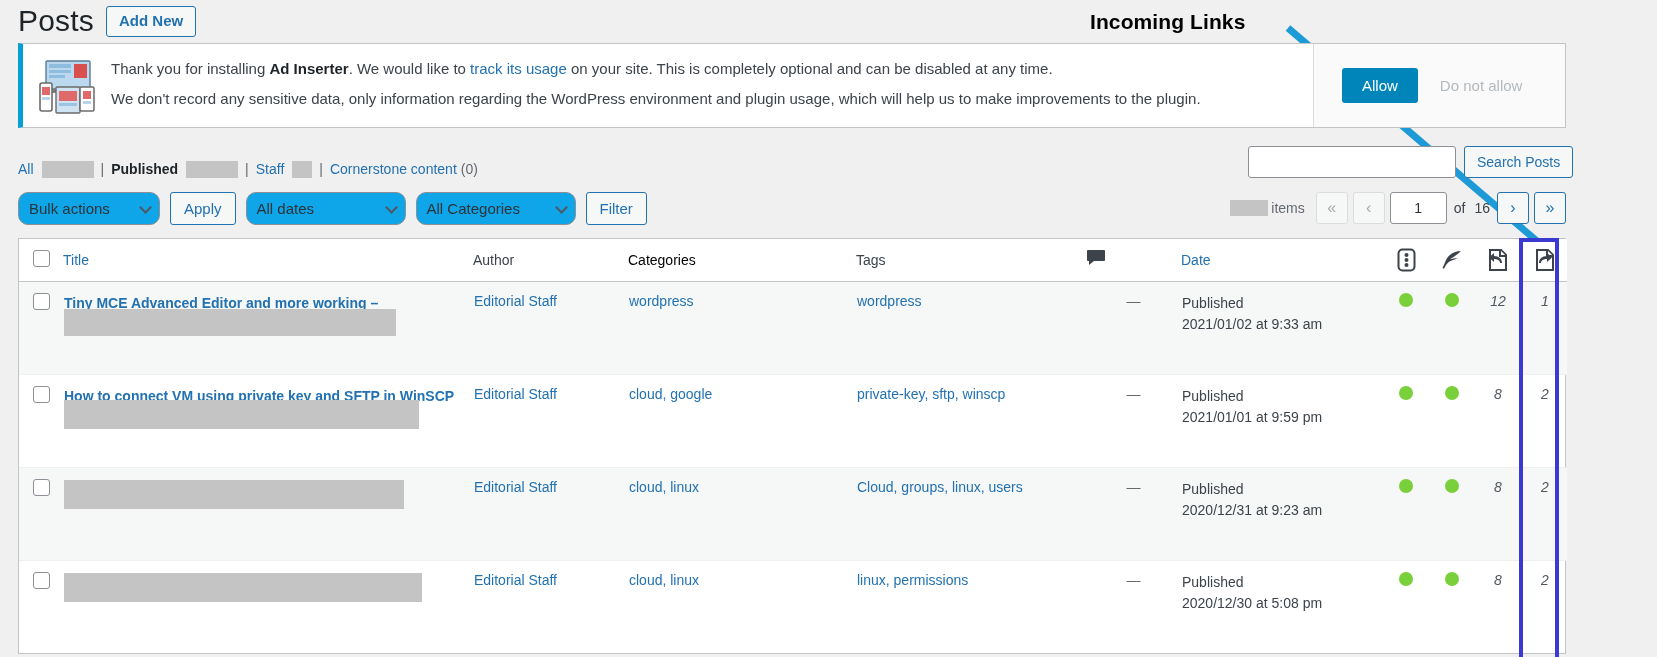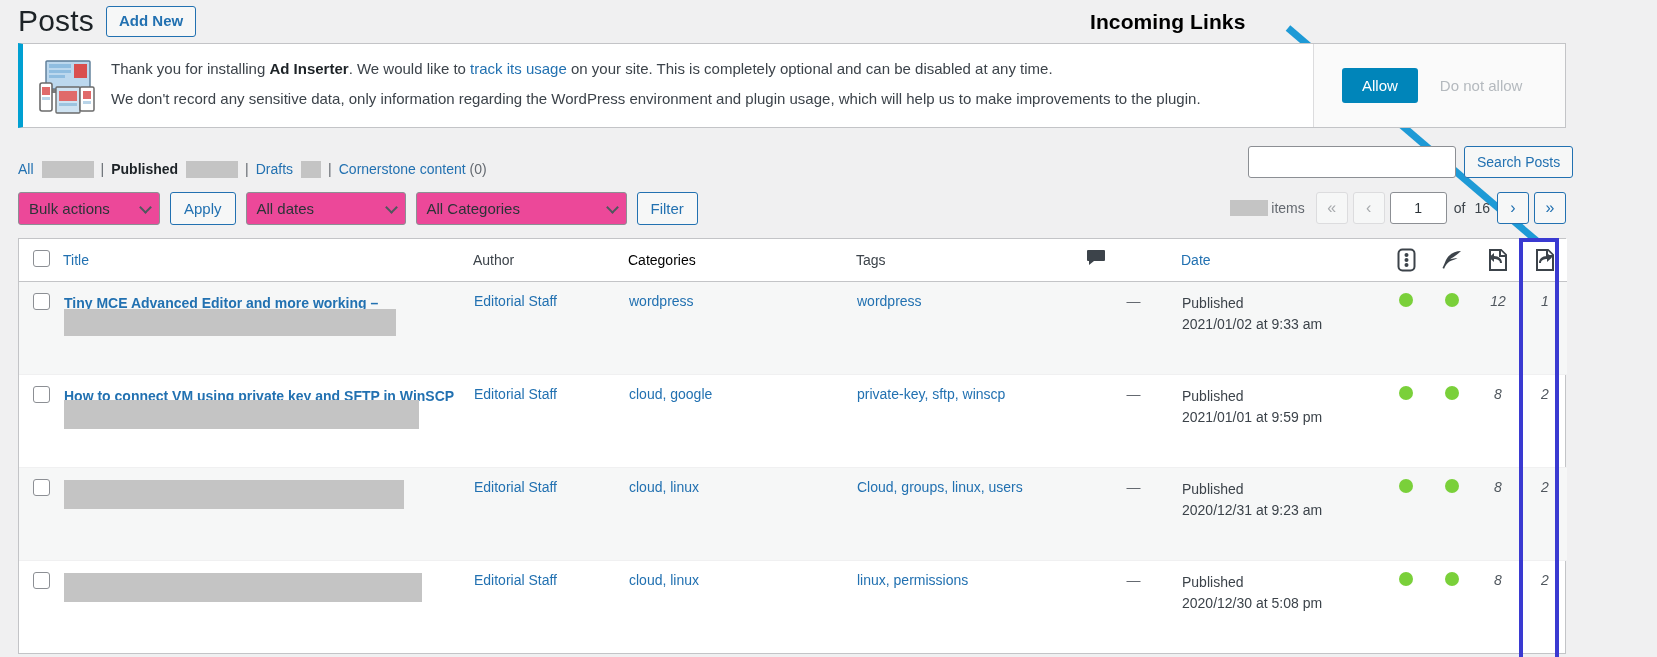--- a/index.html
+++ b/index.html
@@ -122,35 +122,35 @@
     border: 1px solid #2271b1; border-radius: 3px;
     background: #f6f7f7; color: #2271b1;
     font-size: 14px; cursor: pointer; font-weight: 400;
     font-family: "Liberation Sans", sans-serif;
     white-space: nowrap;
   }
 
   
   .tablenav { position: absolute; left: 18px; top: 192px; display: flex; gap: 10px; align-items: center; }
   .wp-select {
-    height: 33px; border: 1px solid #8c8f94; border-radius: 3px;
-    background: #ec4899; font-size: 15px; color: #2c3338;
+    height: 33px; border: 1px solid #8c8f94; border-radius: 10px;
+    background: #0ea5e9; font-size: 15px; color: #2c3338;
     padding: 0 32px 0 10px; appearance: none;
     font-family: "Liberation Sans", sans-serif;
     position: relative; cursor: pointer;
     display: flex; align-items: center;
   }
   .wp-select .chev {
     position: absolute; right: 9px; top: 50%;
     width: 9px; height: 9px; margin-top: -6px;
     border-right: 2px solid #50575e; border-bottom: 2px solid #50575e;
     transform: rotate(45deg);
   }
   .w-bulk { width: 142px; } .w-dates { width: 160px; }
-  .w-cats { width: 211px; } .w-seo { width: 228px; } .w-read { width: 232px; }
+  .w-cats { width: 160px; } .w-seo { width: 228px; } .w-read { width: 232px; }
   .btn-sec {
     height: 33px; padding: 0 13px;
     border: 1px solid #2271b1; border-radius: 3px;
     background: #f6f7f7; color: #2271b1; font-size: 15px;
     cursor: pointer; font-family: "Liberation Sans", sans-serif;
     display: flex; align-items: center;
   }
 
   
   .pagination {
@@ -283,21 +283,21 @@
     </div>
   </div>
 
   <div class="subsub">
     <a>All</a>
     <span class="redact" style="width:52px;height:17px;margin-left:4px;"></span>
     <span class="sep">|</span>
     <span class="cur">Published</span>
     <span class="redact" style="width:52px;height:17px;margin-left:4px;"></span>
     <span class="sep">|</span>
-    <a>Drafts</a>
+    <a>Staff</a>
     <span class="redact" style="width:20px;height:17px;margin-left:4px;"></span>
     <span class="sep">|</span>
     <a>Cornerstone content</a>
     <span class="count">(0)</span>
   </div>
 
   <input class="search-input" value="" placeholder="" style="">
   <button class="search-btn">Search Posts</button>
 
   <div class="tablenav">

